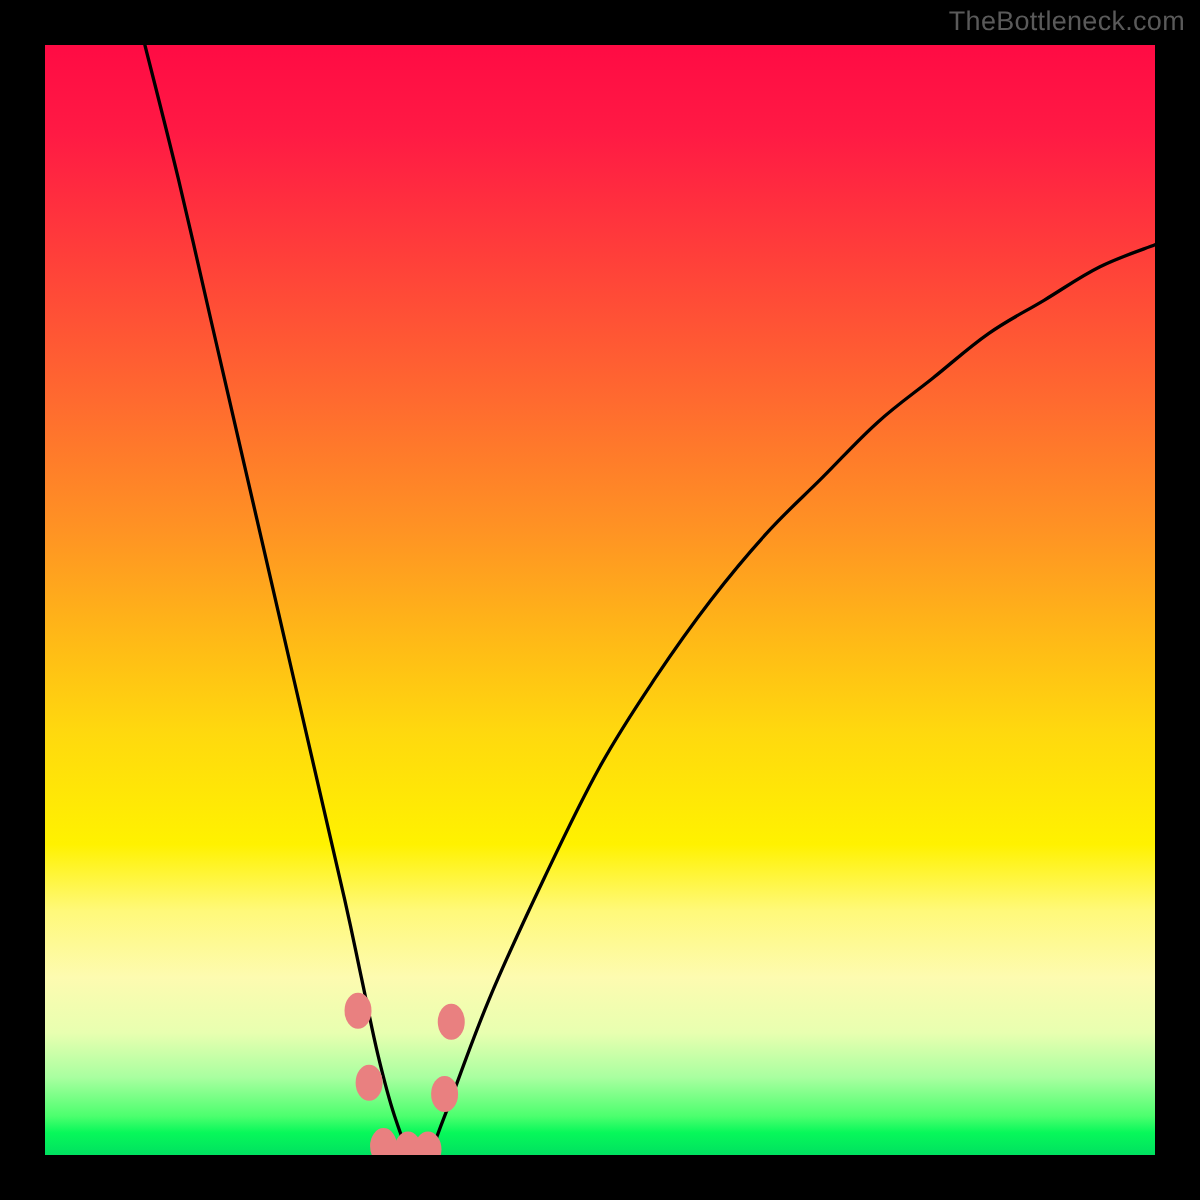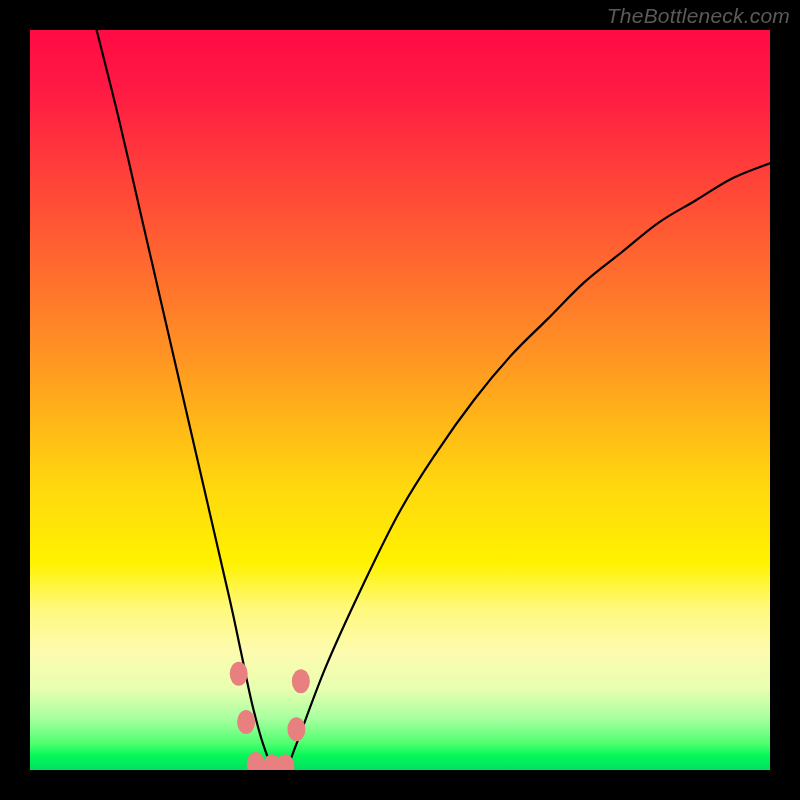--- a/index.html
+++ b/index.html
@@ -44,25 +44,24 @@
     position: absolute;
     inset: 0;
     width: 100%;
     height: 100%;
   }
   .watermark {
     position: absolute;
     top: 4px;
     right: 10px;
     font-family: Arial, Helvetica, sans-serif;
-    font-size: 21px;
+    font-size: 18px;
     font-weight: 400;
     color: #5a5a5a;
     letter-spacing: 0.2px;
-    font-style: italic;
   }
 </style>
 </head>
 <body>
 
 <div class="frame">
   <div class="watermark">TheBottleneck.com</div>
   <div class="plot-area">
     <div class="gradient-bg"></div>
     <svg class="curve-svg" viewBox="0 0 740 740" preserveAspectRatio="none">

